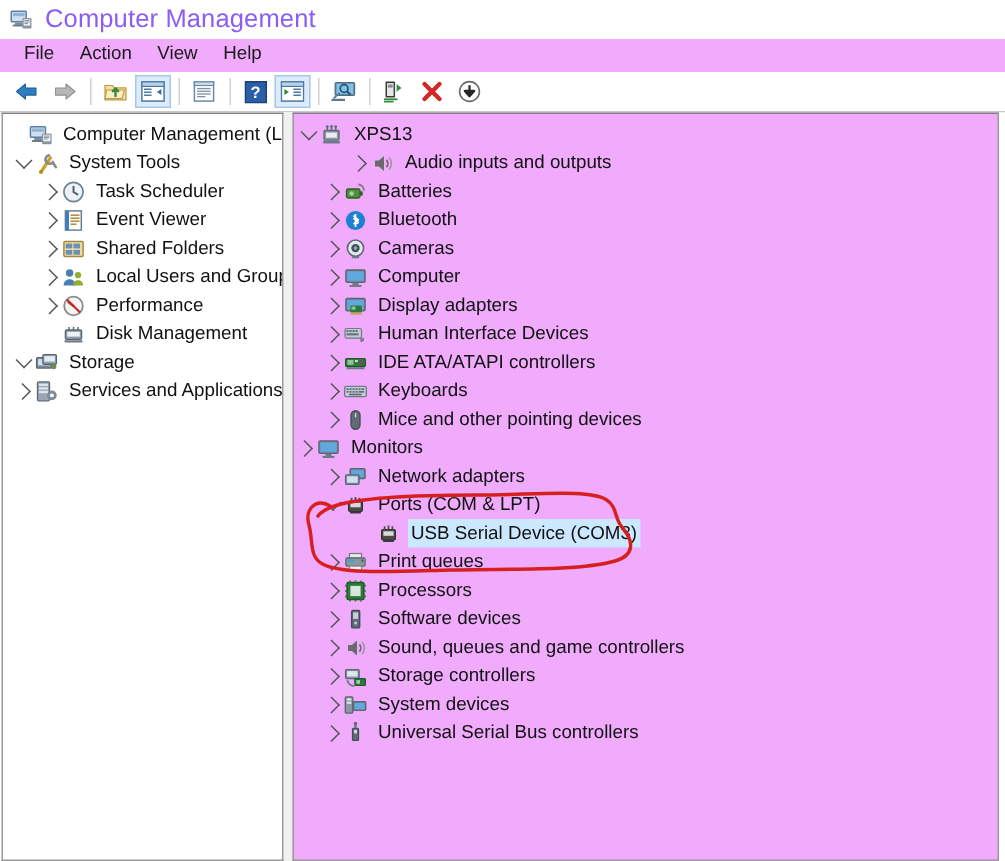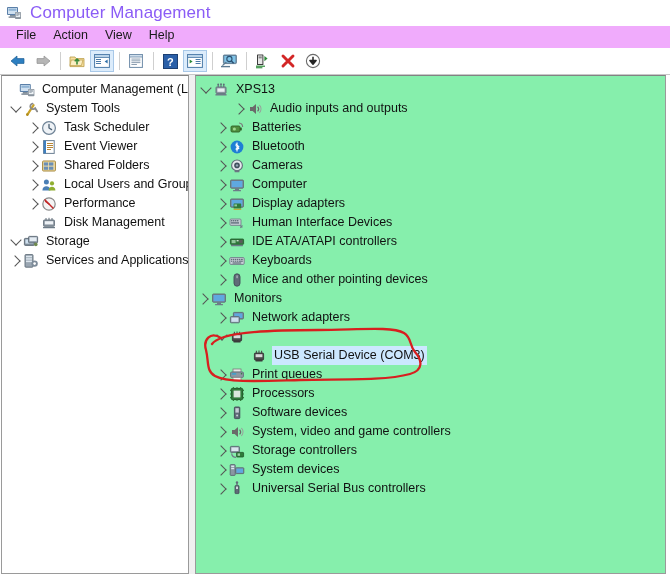--- a/index.html
+++ b/index.html
@@ -117,21 +117,21 @@
     width: 6px;
     background: #f0f0f0;
     flex: 0 0 auto;
     cursor: col-resize;
   }
   .pane-right {
     flex: 1 1 auto;
     border: 1px solid #9a9a9a;
     border-top: 1px solid #828282;
     box-sizing: border-box;
-    background: #86efac;
+    background: #f0abfc;
     overflow: hidden;
     position: relative;
     margin-right: 4px;
   }
 
   
   .tree { padding: 4px 0 0 0; }
   .row {
     display: flex;
     align-items: center;
@@ -704,20 +704,21 @@
               <i class="chev down"></i>
             </div>
           <div class="ic">
             <svg class="icoart" viewBox="0 0 16 16">
               <rect x="3.4" y="5" width="9.2" height="7" rx="1" fill="#4a4a4a" stroke="#2e2e2e" stroke-width="0.8"></rect>
               <rect x="4.6" y="6.2" width="6.8" height="3" fill="#d9d9d9"></rect>
               <path d="M5.4 5 L5.4 2.8 M8 5 L8 2.4 M10.6 5 L10.6 2.8" stroke="#4a4a4a" stroke-width="1.1"></path>
               <rect x="4.4" y="12" width="7.2" height="1.4" rx="0.4" fill="#3a3a3a"></rect>
             </svg>
           </div>
+          <div class="lbl">Ports (COM &amp; LPT)</div>
         </div>
 
         <div class="row selected-blue" style="padding-left:40px">
           <div class="twisty"></div>
           <div class="ic">
             <svg class="icoart" viewBox="0 0 16 16">
               <rect x="3.4" y="5" width="9.2" height="7" rx="1" fill="#4a4a4a" stroke="#2e2e2e" stroke-width="0.8"></rect>
               <rect x="4.6" y="6.2" width="6.8" height="3" fill="#d9d9d9"></rect>
               <path d="M5.4 5 L5.4 2.8 M8 5 L8 2.4 M10.6 5 L10.6 2.8" stroke="#4a4a4a" stroke-width="1.1"></path>
               <rect x="4.4" y="12" width="7.2" height="1.4" rx="0.4" fill="#3a3a3a"></rect>
@@ -775,21 +776,21 @@
           <div class="twisty">
               <i class="chev right"></i>
             </div>
           <div class="ic">
             <svg class="icoart" viewBox="0 0 16 16">
               <path d="M3 6 h2.6 L9 3 v10 L5.6 10 H3 Z" fill="#6a6a6a"></path>
               <path d="M10.6 5.6 a3.6 3.6 0 0 1 0 4.8" stroke="#6a6a6a" stroke-width="1.2" fill="none"></path>
               <path d="M12.4 4 a6 6 0 0 1 0 8" stroke="#9a9a9a" stroke-width="1.1" fill="none"></path>
             </svg>
           </div>
-          <div class="lbl">System, video and game controllers</div>
+          <div class="lbl">Sound, queues and game controllers</div>
         </div>
 
         <div class="row" style="padding-left:18px">
           <div class="twisty">
               <i class="chev right"></i>
             </div>
           <div class="ic">
             <svg class="icoart" viewBox="0 0 16 16">
               <rect x="1.4" y="3.4" width="9" height="6" rx="0.8" fill="#8a96a2" stroke="#5a6673" stroke-width="0.9"></rect>
               <rect x="2.4" y="4.4" width="7" height="3.6" fill="#dbe6ef"></rect>

